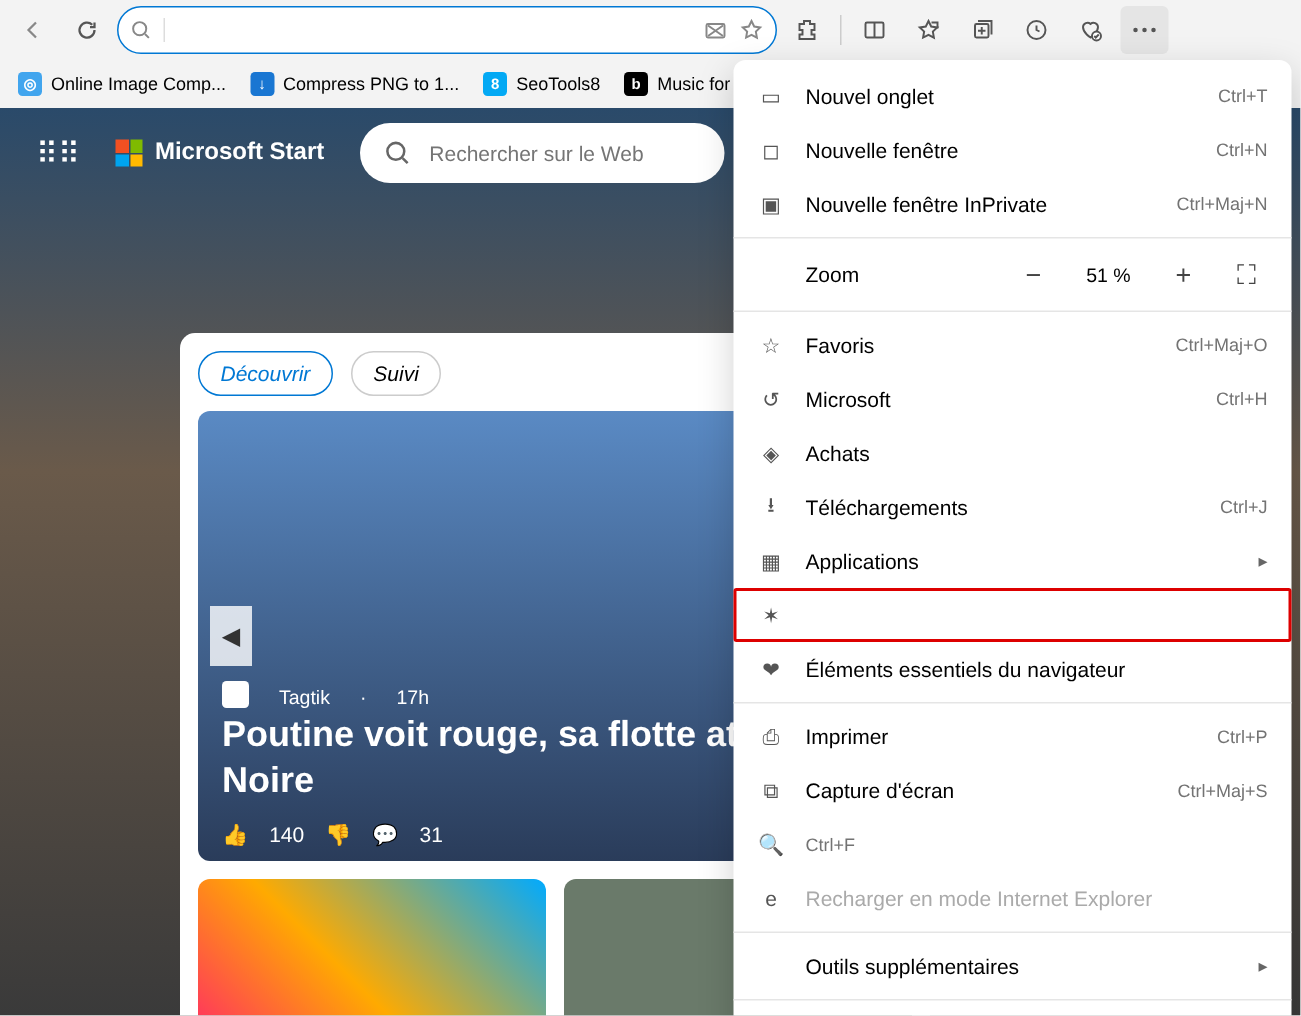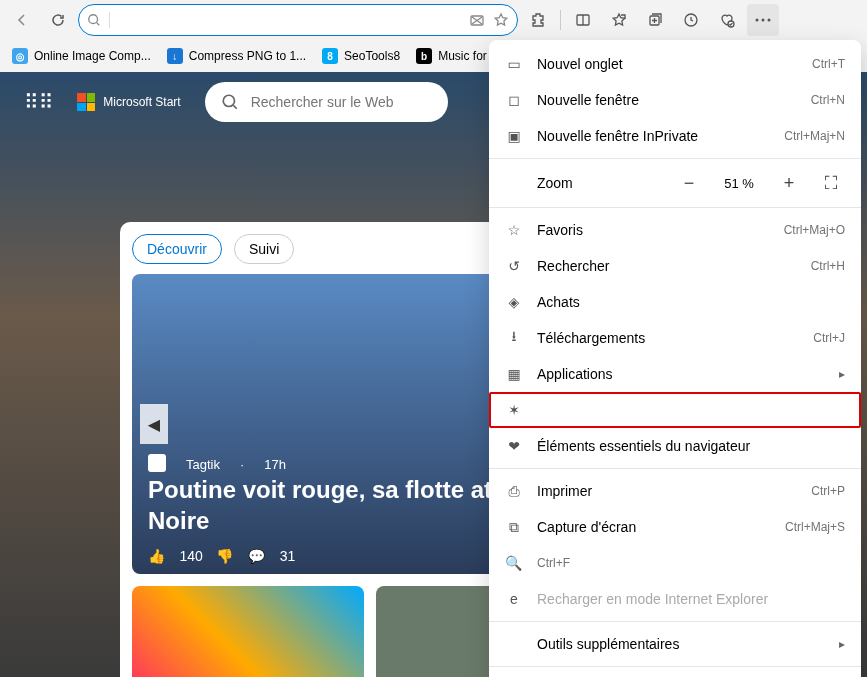--- a/index.html
+++ b/index.html
@@ -14,29 +14,29 @@
 
   
   .bookmarks { height: 32px; display: flex; align-items: center; padding: 0 6px; gap: 4px; font-size: 12px; }
   .bk { display: flex; align-items: center; gap: 6px; padding: 4px 6px; border-radius: 4px; }
   .favico { width: 16px; height: 16px; border-radius: 3px; display: flex; align-items: center; justify-content: center; font-size: 10px; font-weight: bold; color: #fff; }
 
   
   .content { position: absolute; top: 72px; left: 0; right: 0; bottom: 0; background: linear-gradient(180deg,#2a4a6a 0%,#6a5a4a 40%,#3a3a3a 100%); overflow: hidden; }
   .topbar { height: 60px; display: flex; align-items: center; padding: 0 24px; gap: 24px; }
   .waffle { color: #fff; font-size: 20px; }
-  .mslogo { display: flex; align-items: center; gap: 8px; color: #fff; font-weight: 400; font-size: 12px; }
+  .mslogo { display: flex; align-items: center; gap: 8px; color: #fff; font-weight: 700; font-size: 16px; }
   .msq { width: 18px; height: 18px; display: grid; grid-template: 1fr 1fr / 1fr 1fr; gap: 1px; }
   .msq div:nth-child(1){background:#f25022}.msq div:nth-child(2){background:#7fba00}.msq div:nth-child(3){background:#00a4ef}.msq div:nth-child(4){background:#ffb900}
   .search { flex: 0 0 230px; height: 40px; background: #fff; border-radius: 20px; display: flex; align-items: center; padding: 0 16px; gap: 12px; color: #666; }
   .search input { border: none; outline: none; font-size: 14px; flex: 1; }
 
   .card { position: absolute; left: 120px; top: 150px; width: 500px; background: #fff; border-radius: 10px; padding: 12px; }
   .tabs { display: flex; align-items: center; gap: 12px; margin-bottom: 10px; }
-  .pill { padding: 6px 14px; border: 1px solid #ccc; border-radius: 18px; font-size: 14px; }
+  .pill { padding: 6px 14px; border: 1px solid #ccc; border-radius: 18px; font-size: 14px; font-style: italic; }
   .pill.active { color: #0078d4; border-color: #0078d4; }
   .dots { margin-left: auto; color: #666; font-size: 18px; letter-spacing: 2px; }
   .pillstar { display: flex; align-items: center; gap: 6px; padding: 6px 14px; border: 1px solid #ccc; border-radius: 18px; font-size: 14px; }
 
   .hero { position: relative; height: 300px; border-radius: 8px; background: linear-gradient(180deg,#5a8ac4 0%,#2a3c5a 100%); overflow: hidden; color: #fff; }
   .navarrow { position: absolute; left: 8px; top: 130px; width: 28px; height: 40px; background: rgba(255,255,255,.8); display: flex; align-items: center; justify-content: center; color: #333; }
   .src { position: absolute; left: 16px; top: 180px; display: flex; align-items: flex-end; gap: 20px; font-size: 13px; }
   .srcico { width: 18px; height: 18px; background: #fff; border-radius: 3px; }
   .headline { position: absolute; left: 16px; top: 200px; right: 16px; font-size: 24px; font-weight: 700; line-height: 1.3; }
   .engage { position: absolute; left: 16px; bottom: 10px; display: flex; align-items: center; gap: 14px; font-size: 14px; }
@@ -266,21 +266,21 @@
     </div>
   </div>
   <div class="mdiv"></div>
   <div class="mrow">
     <span class="mico">☆</span>
     <span class="mlbl">Favoris</span>
     <span class="macc">Ctrl+Maj+O</span>
   </div>
   <div class="mrow">
     <span class="mico">↺</span>
-    <span class="mlbl">Rechercher</span>
+    <span class="mlbl">Microsoft</span>
     <span class="macc">Ctrl+H</span>
   </div>
   <div class="mrow">
     <span class="mico">◈</span>
     <span class="mlbl">Achats</span>
   </div>
   <div class="mrow">
     <span class="mico">⭳</span>
     <span class="mlbl">Téléchargements</span>
     <span class="macc">Ctrl+J</span>

